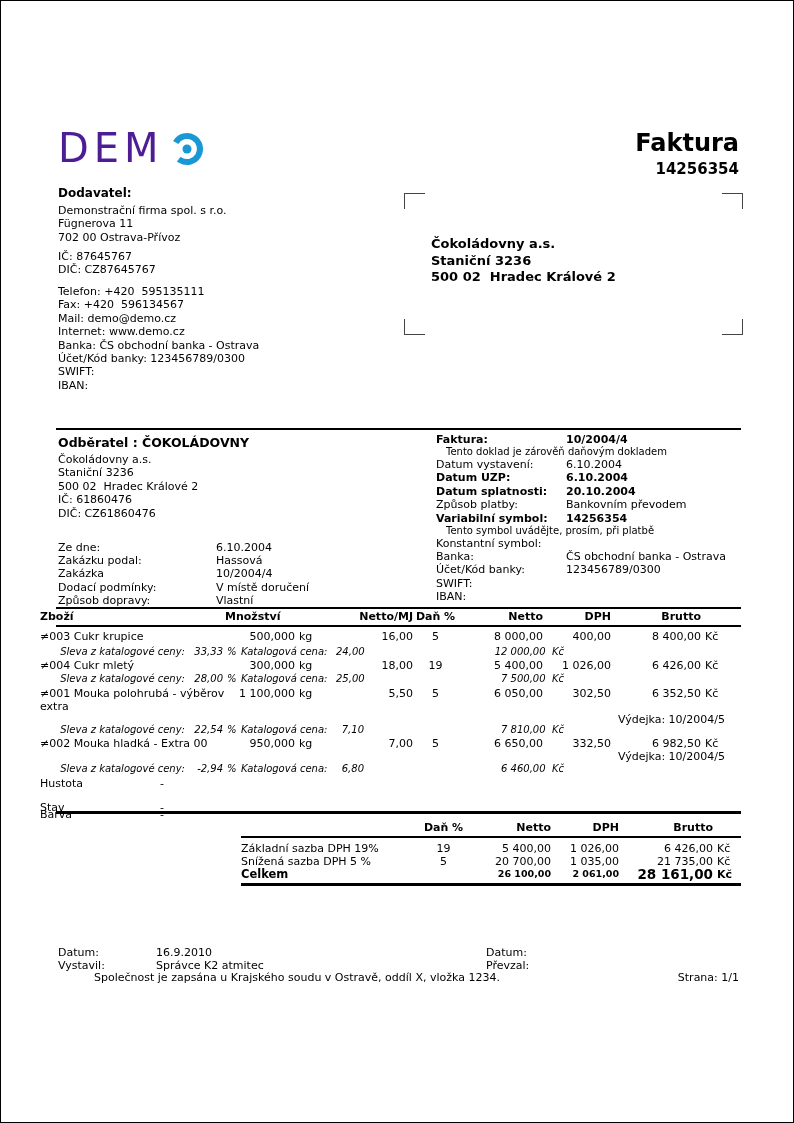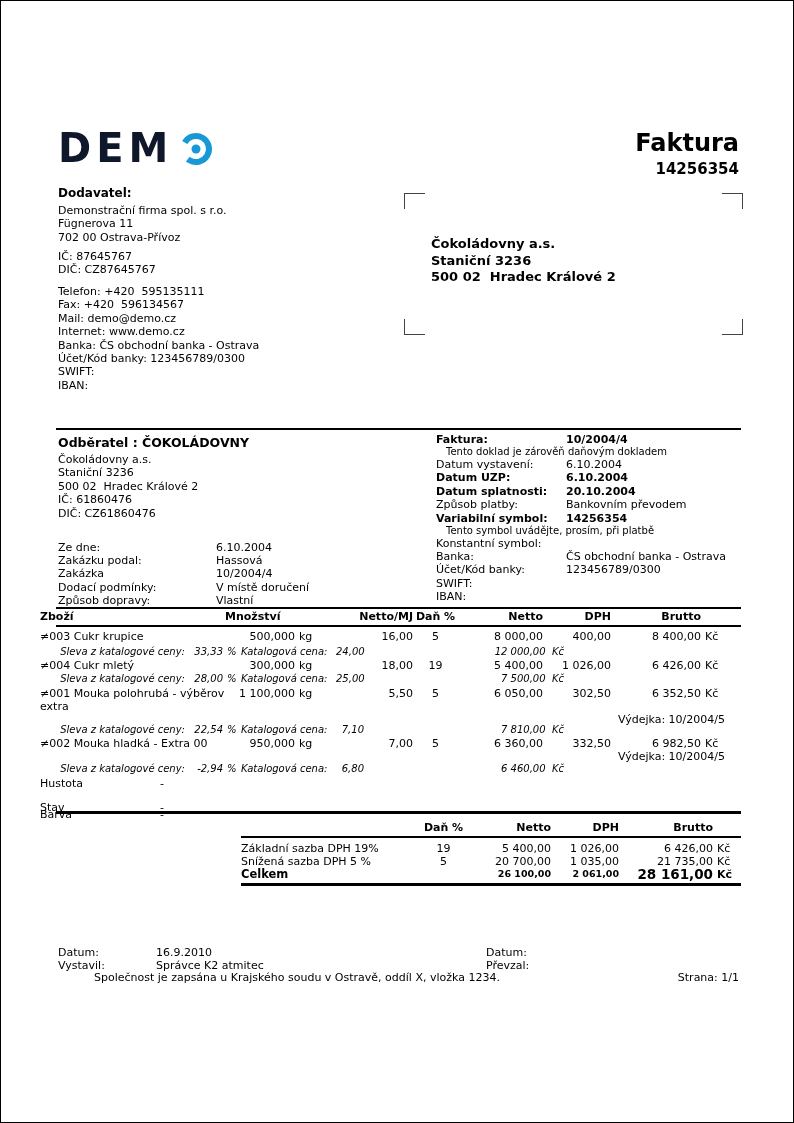--- a/index.html
+++ b/index.html
@@ -8,21 +8,21 @@
     border:1px solid #000;box-sizing:border-box;
     font-family:"DejaVu Sans",sans-serif;font-size:11px;color:#000;
     overflow:hidden;
   }
   .t{white-space:pre;}
   .b{font-weight:bold;}
   .rule{position:absolute;background:#000;}
 
   
   .logo{position:absolute;left:57px;top:126px;display:flex;align-items:center;}
-  .logo .dem{font-size:40px;font-weight:700;letter-spacing:5px;color:#0f172a;line-height:40px;}
+  .logo .dem{font-size:40px;font-weight:400;letter-spacing:5px;color:#4c1d95;line-height:40px;}
   .logo svg{margin-left:2px;}
 
   
   .doc-title{position:absolute;right:54px;top:129px;font-size:24px;font-weight:bold;text-align:right;line-height:26px;}
   .doc-number{position:absolute;right:54px;top:159px;font-size:15px;font-weight:bold;text-align:right;}
 
   
   .sup-label{position:absolute;left:57px;top:185px;font-size:12px;font-weight:bold;}
   .sup-lines{position:absolute;left:57px;top:203px;line-height:13.4px;}
   .sup-ids{position:absolute;left:57px;top:249px;line-height:13.4px;}
@@ -302,21 +302,21 @@
     <span class="d5 t">7,10</span>
     <span class="d6 t">7 810,00  Kč</span>
   </div>
 
   <div class="itr" style="top:736px;">
     <span class="c-name"><span class="t">≠002</span> <span class="t">Mouka hladká - Extra 00</span></span>
     <span class="c-qty t">950,000</span>
     <span class="c-unit t">kg</span>
     <span class="c-pmj t">7,00</span>
     <span class="c-tax t">5</span>
-    <span class="c-net t">6 360,00</span>
+    <span class="c-net t">6 650,00</span>
     <span class="c-dph t">332,50</span>
     <span class="c-bru t">6 982,50</span>
     <span class="c-kc t">Kč</span>
   </div>
   <div class="itr vyd" style="top:749px;">
     <span class="t">Výdejka: 10/2004/5</span>
   </div>
   <div class="itr disc" style="top:762px;">
     <span class="d1 t">Sleva z katalogové ceny:</span>
     <span class="d2 t">-2,94</span>

